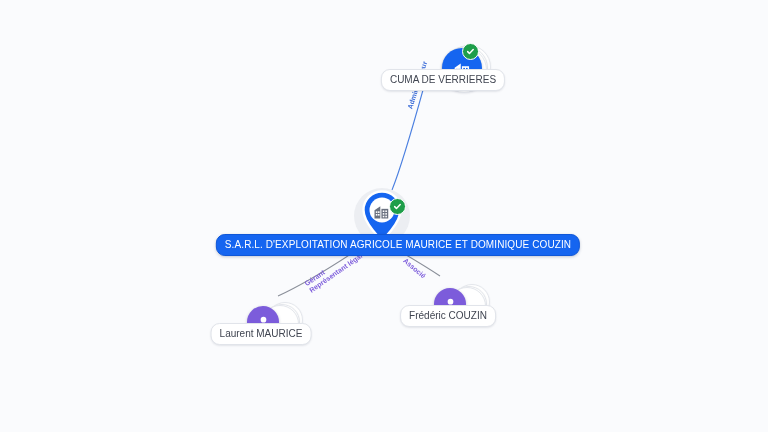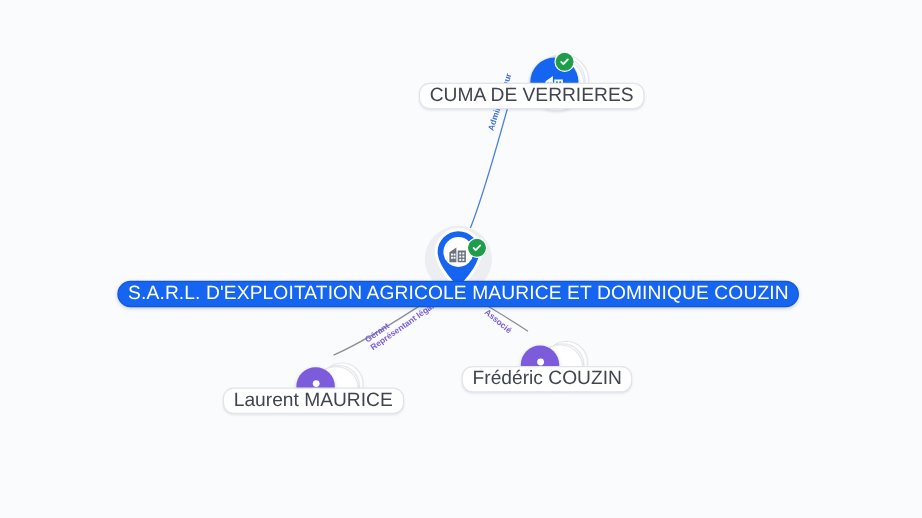--- a/index.html
+++ b/index.html
@@ -119,21 +119,21 @@
     display: flex;
     align-items: center;
     justify-content: center;
   }
   .check-badge svg { display: block; }
 
   
   .node-label {
     position: absolute;
     white-space: nowrap;
-    font-size: 16px;
+    font-size: 10px;
     line-height: 14px;
     padding: 3px 8px;
     border-radius: 9px;
     transform: translateX(-50%);
   }
   .node-label.plain {
     background: #ffffff;
     color: #404551;
     border: 1px solid #e1e4ea;
     box-shadow: 0 1px 2px rgba(20,30,60,0.10);
@@ -234,21 +234,21 @@
       <rect x="12.9" y="14.5" width="1.9" height="1.9" fill="#ffffff"></rect>
       <rect x="16.0" y="14.5" width="1.9" height="1.9" fill="#ffffff"></rect>
       <rect x="12.9" y="17.7" width="1.9" height="1.9" fill="#ffffff"></rect>
       <rect x="16.0" y="17.7" width="1.9" height="1.9" fill="#ffffff"></rect>
     </svg>
     <div class="check-badge" style="left:7px; top:-14px;">
       <svg width="9" height="9" viewBox="0 0 12 12">
         <path d="M2.2 6.2 L4.6 8.6 L9.6 3.4" fill="none" stroke="#ffffff" stroke-width="2" stroke-linecap="round" stroke-linejoin="round"></path>
       </svg>
     </div>
-    <div class="node-label primary" style="left:0px; top:22px;border-radius:11px;">S.A.R.L. D'EXPLOITATION AGRICOLE MAURICE ET DOMINIQUE COUZIN</div>
+    <div class="node-label primary" style="left:16px; top:22px;">S.A.R.L. D'EXPLOITATION AGRICOLE MAURICE ET DOMINIQUE COUZIN</div>
   </div>
 
   <div class="node person-node" style="left:261px; top:306px;">
     <div class="stack stack-3"></div>
     <div class="stack stack-2"></div>
     <div class="stack stack-1"></div>
     <div class="disc">
       <svg width="17" height="17" viewBox="0 0 24 24">
         <circle cx="12" cy="8" r="4" fill="#ffffff"></circle>
         <path d="M4.2 20 C4.2 15.6 7.7 13.2 12 13.2 C16.3 13.2 19.8 15.6 19.8 20 Z" fill="#ffffff"></path>
@@ -260,16 +260,16 @@
   <div class="node person-node" style="left:448px; top:288px;">
     <div class="stack stack-3"></div>
     <div class="stack stack-2"></div>
     <div class="stack stack-1"></div>
     <div class="disc">
       <svg width="17" height="17" viewBox="0 0 24 24">
         <circle cx="12" cy="8" r="4" fill="#ffffff"></circle>
         <path d="M4.2 20 C4.2 15.6 7.7 13.2 12 13.2 C16.3 13.2 19.8 15.6 19.8 20 Z" fill="#ffffff"></path>
       </svg>
     </div>
-    <div class="node-label plain" style="left:8px; top:17px;">Frédéric COUZIN</div>
+    <div class="node-label plain" style="left:0px; top:17px;">Frédéric COUZIN</div>
   </div>
 
 </div>
 
 </body></html>

